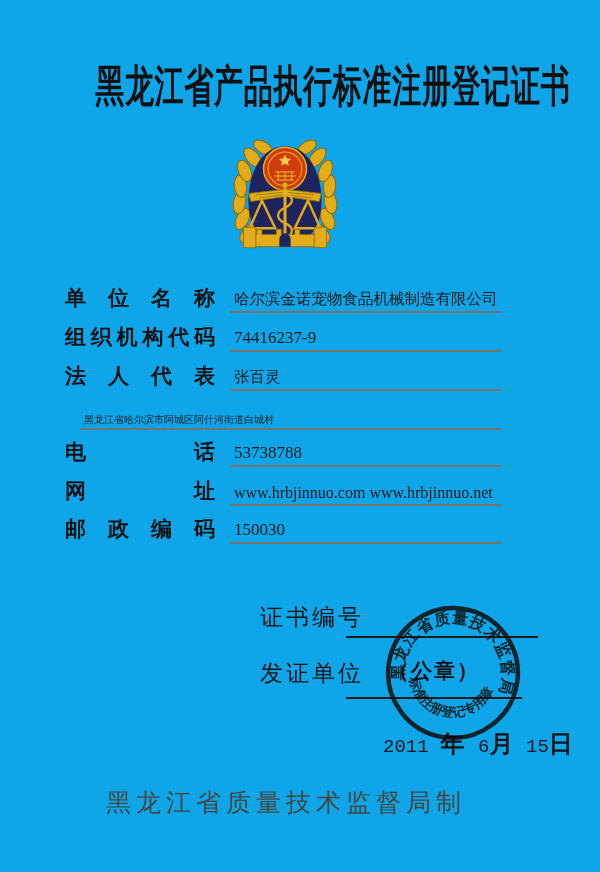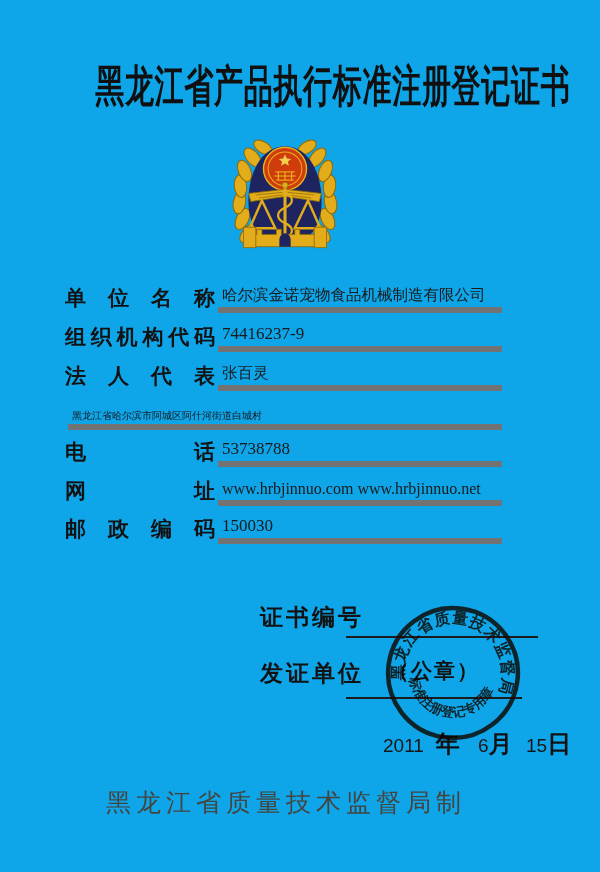--- a/index.html
+++ b/index.html
@@ -18,37 +18,37 @@
   
   .emblem{position:absolute;left:231px;top:133px;width:108px;height:128px;}
   
   .form-row{position:absolute;left:65px;width:437px;height:34px;display:flex;align-items:flex-end;}
   .form-label{
     width:150px;font-size:21px;font-weight:bold;line-height:1;
     text-align:justify;text-align-last:justify;padding-bottom:5px;color:#121212;
     letter-spacing:0;
   }
   .form-value{
-    flex:1;margin-left:3px;border-bottom:6px solid #737373;
+    flex:1;margin-left:15px;border-bottom:2px solid #737373;
     font-family:"Liberation Serif","DejaVu Serif",serif;
     font-size:15.5px;line-height:1.2;padding:0 0 2px 4px;white-space:nowrap;color:#1a1a1a;
   }
   
   .issue-label{
-    position:absolute;font-size:23px;font-weight:bold;letter-spacing:3px;color:#121212;
+    position:absolute;font-size:23px;font-weight:normal;letter-spacing:3px;color:#121212;
     white-space:nowrap;line-height:1;
   }
   .issue-line{position:absolute;border-top:2px solid #1c1c1c;height:0;}
   .stamp-note{
     position:absolute;left:388px;top:660px;font-size:21px;font-weight:bold;
     letter-spacing:2px;white-space:nowrap;color:#121212;line-height:1;
   }
   
   .date-group{position:absolute;display:flex;align-items:baseline;white-space:nowrap;}
-  .dnum{font-family:Liberation Sans, sans-serif;font-size:19px;color:#161616;}
+  .dnum{font-family:Liberation Mono, monospace;font-size:19px;color:#161616;}
   .dchar{font-size:24px;font-weight:bold;color:#111;}
   .dgap{display:inline-block;width:12px;}
   
   .footer{
     position:absolute;left:0;top:786px;width:572px;text-align:center;
     font-size:25px;letter-spacing:5px;color:#45453f;white-space:nowrap;
     font-family:"Liberation Serif","DejaVu Serif",serif;font-weight:500;
   }
   
   .seal{

